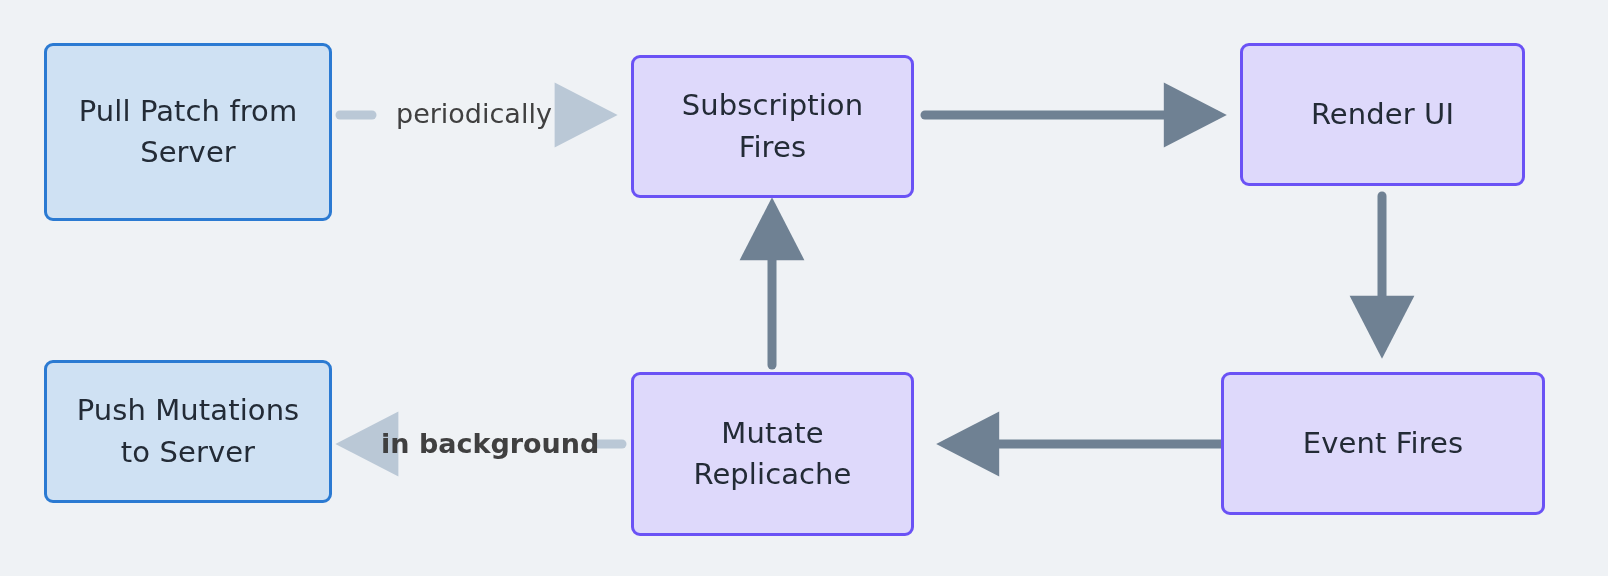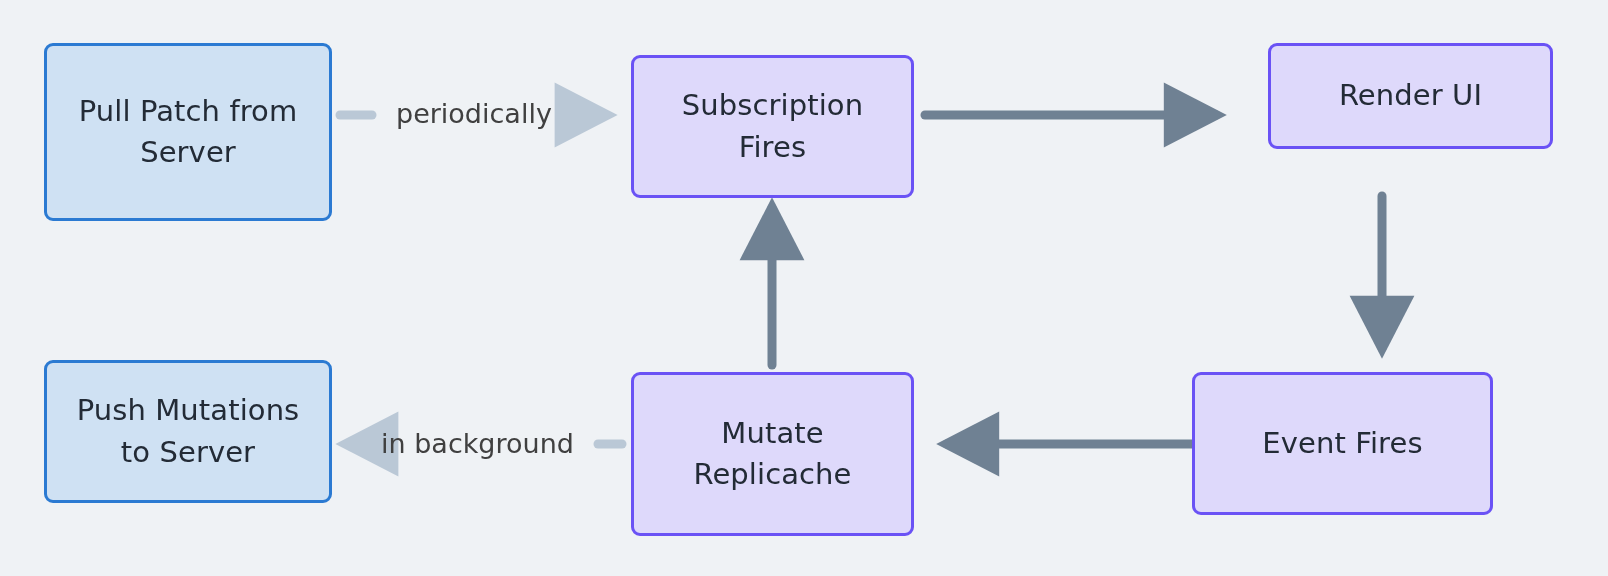--- a/index.html
+++ b/index.html
@@ -52,26 +52,26 @@
   }
   .edge-label {
     position: absolute;
     font-size: 27px;
     color: #404040;
     white-space: nowrap;
     line-height: 1;
   }
   #n_pull   { left: 44px;   top: 43px;  width: 288px; height: 178px; }
   #n_sub    { left: 631px;  top: 43px;  width: 283px; height: 143px; margin-top: 12px; }
-  #n_render { left: 1240px; top: 43px;  width: 285px; height: 106px; margin-left: 28px; }
+  #n_render { left: 1240px; top: 43px;  width: 285px; height: 143px; }
   #n_push   { left: 44px;   top: 360px; width: 288px; height: 143px; }
   #n_mutate { left: 631px;  top: 372px; width: 283px; height: 164px; }
-  #n_event  { left: 1192px; top: 372px; width: 301px; height: 143px; }
+  #n_event  { left: 1221px; top: 372px; width: 324px; height: 143px; }
   #lbl_periodically { left: 396px; top: 100px; }
-  #lbl_inbackground { left: 381px; top: 430px; }
+  #lbl_inbackground { left: 381px; top: 430px; font-weight: bold; }
 </style>
 </head>
 <body>
 
 <div id="diagram">
 
   <svg class="edges" viewBox="0 0 1608 576" xmlns="http://www.w3.org/2000/svg">
     <defs>
       <marker id="ah-solid" markerWidth="9" markerHeight="9" refX="6.4" refY="4.5" orient="auto" markerUnits="strokeWidth">
         <path d="M0.6,0.9 L7.6,4.5 L0.6,8.1 Z" fill="#6f8193"></path>

